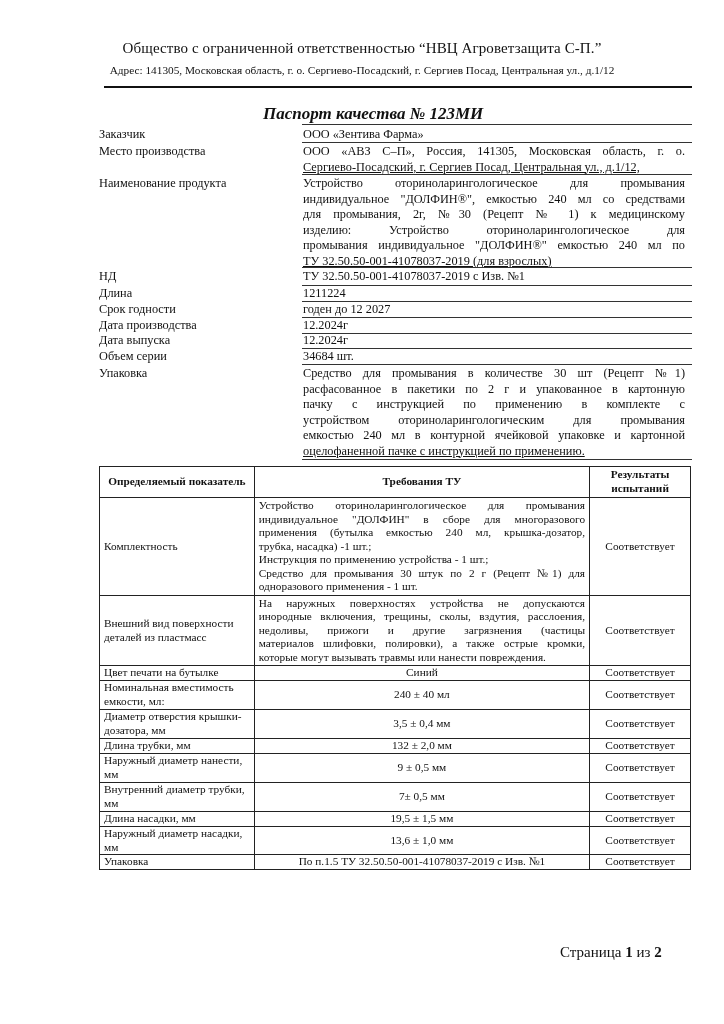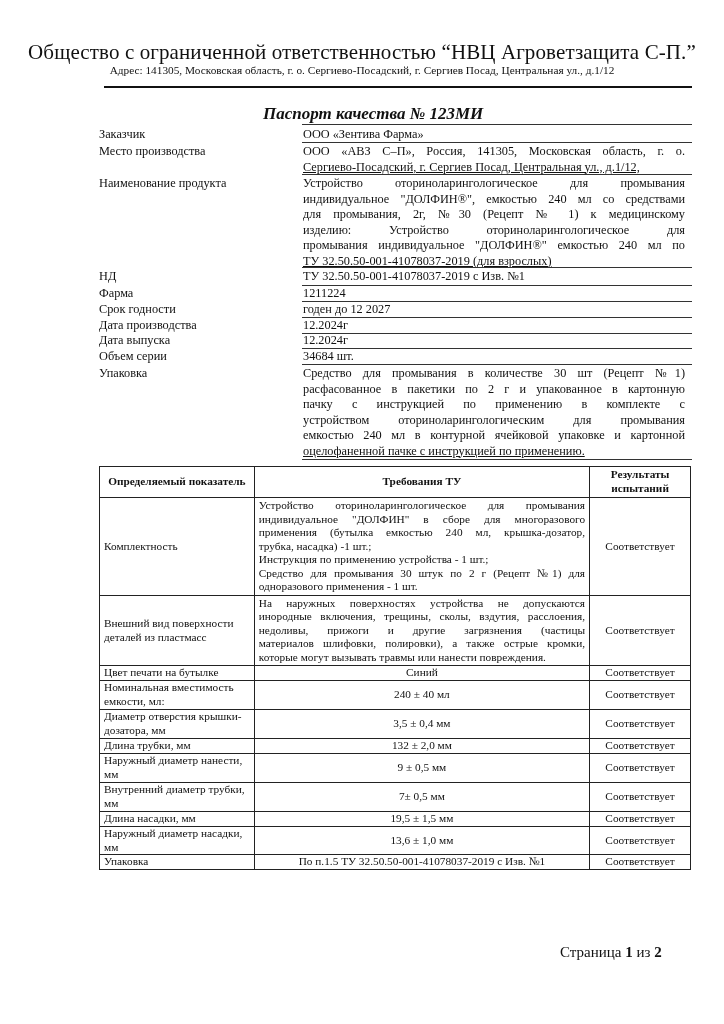--- a/index.html
+++ b/index.html
@@ -3,21 +3,21 @@
 <meta charset="utf-8">
 <style>
   html, body { margin: 0; padding: 0; background: #ffffff; }
   body {
     width: 724px; height: 1024px; position: relative; overflow: hidden;
     font-family: "Liberation Serif", "DejaVu Serif", serif;
     color: #111;
   }
   .org-title {
     position: absolute; top: 40px; left: 0; width: 724px; text-align: center;
-    font-size: 21px; letter-spacing: 0.1px;
+    font-size: 15px; letter-spacing: 0.1px;
   }
   .org-address {
     position: absolute; top: 64px; left: 0; width: 724px; text-align: center;
     font-size: 11.3px;
   }
   .header-rule {
     position: absolute; top: 86px; left: 104px; width: 588px; height: 2px; background: #111;
   }
   .doc-title {
     position: absolute; top: 104px; left: 263px;
@@ -85,21 +85,21 @@
   <div class="field-line">изделию: Устройство оториноларингологическое для</div>
   <div class="field-line">промывания индивидуальное "ДОЛФИН®" емкостью 240 мл по</div>
   <div class="field-line last">ТУ 32.50.50-001-41078037-2019 (для взрослых)</div>
 </div>
 <div class="v-rule" style="top:267px"></div>
 
 <div class="field-label" style="top:269px">НД</div>
 <div class="field-value" style="top:269px">ТУ 32.50.50-001-41078037-2019 с Изв. №1</div>
 <div class="v-rule" style="top:285px"></div>
 
-<div class="field-label" style="top:286px">Фарма</div>
+<div class="field-label" style="top:286px">Длина</div>
 <div class="field-value" style="top:286px">1211224</div>
 <div class="v-rule" style="top:301px"></div>
 
 <div class="field-label" style="top:302px">Срок годности</div>
 <div class="field-value" style="top:302px">годен до 12 2027</div>
 <div class="v-rule" style="top:317px"></div>
 
 <div class="field-label" style="top:318px">Дата производства</div>
 <div class="field-value" style="top:318px">12.2024г</div>
 <div class="v-rule" style="top:333px"></div>

